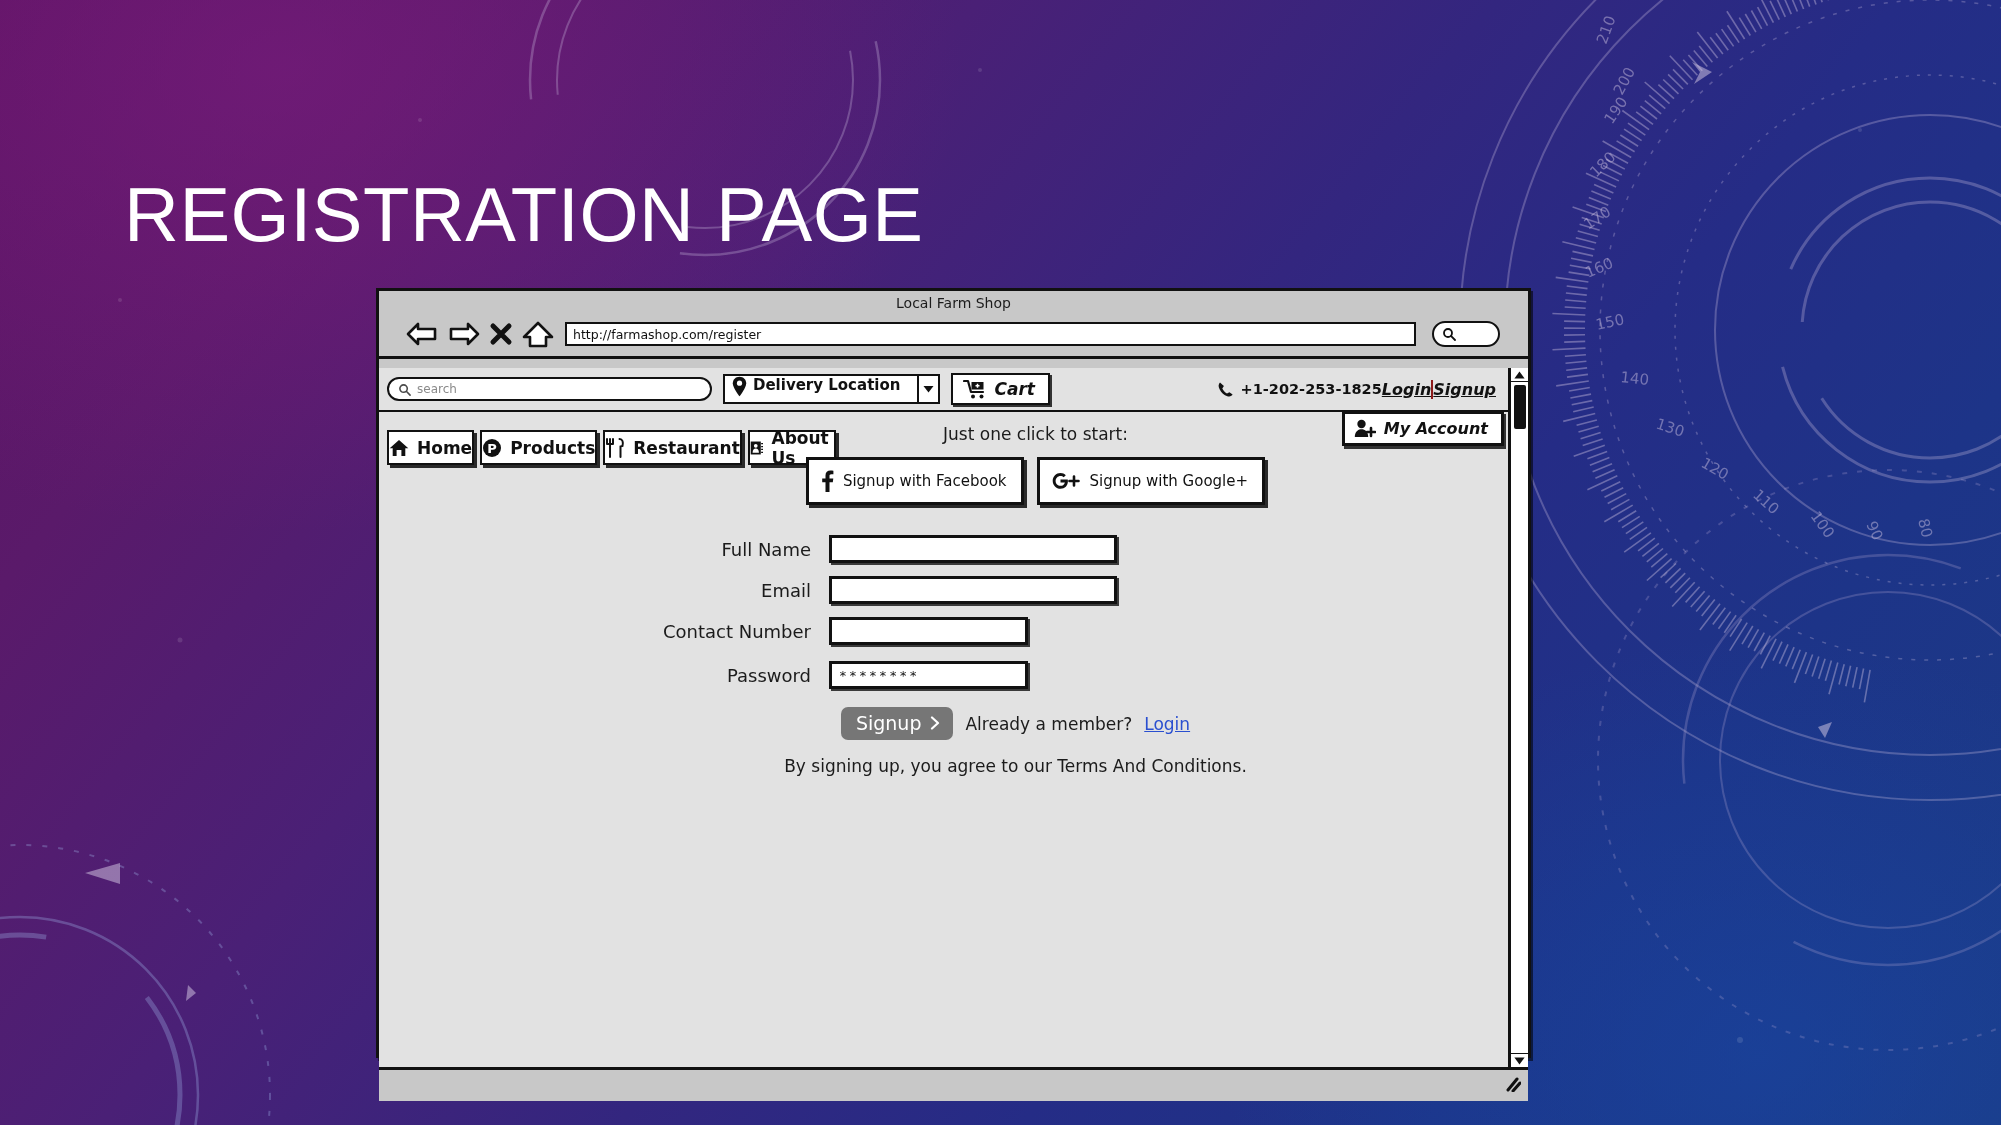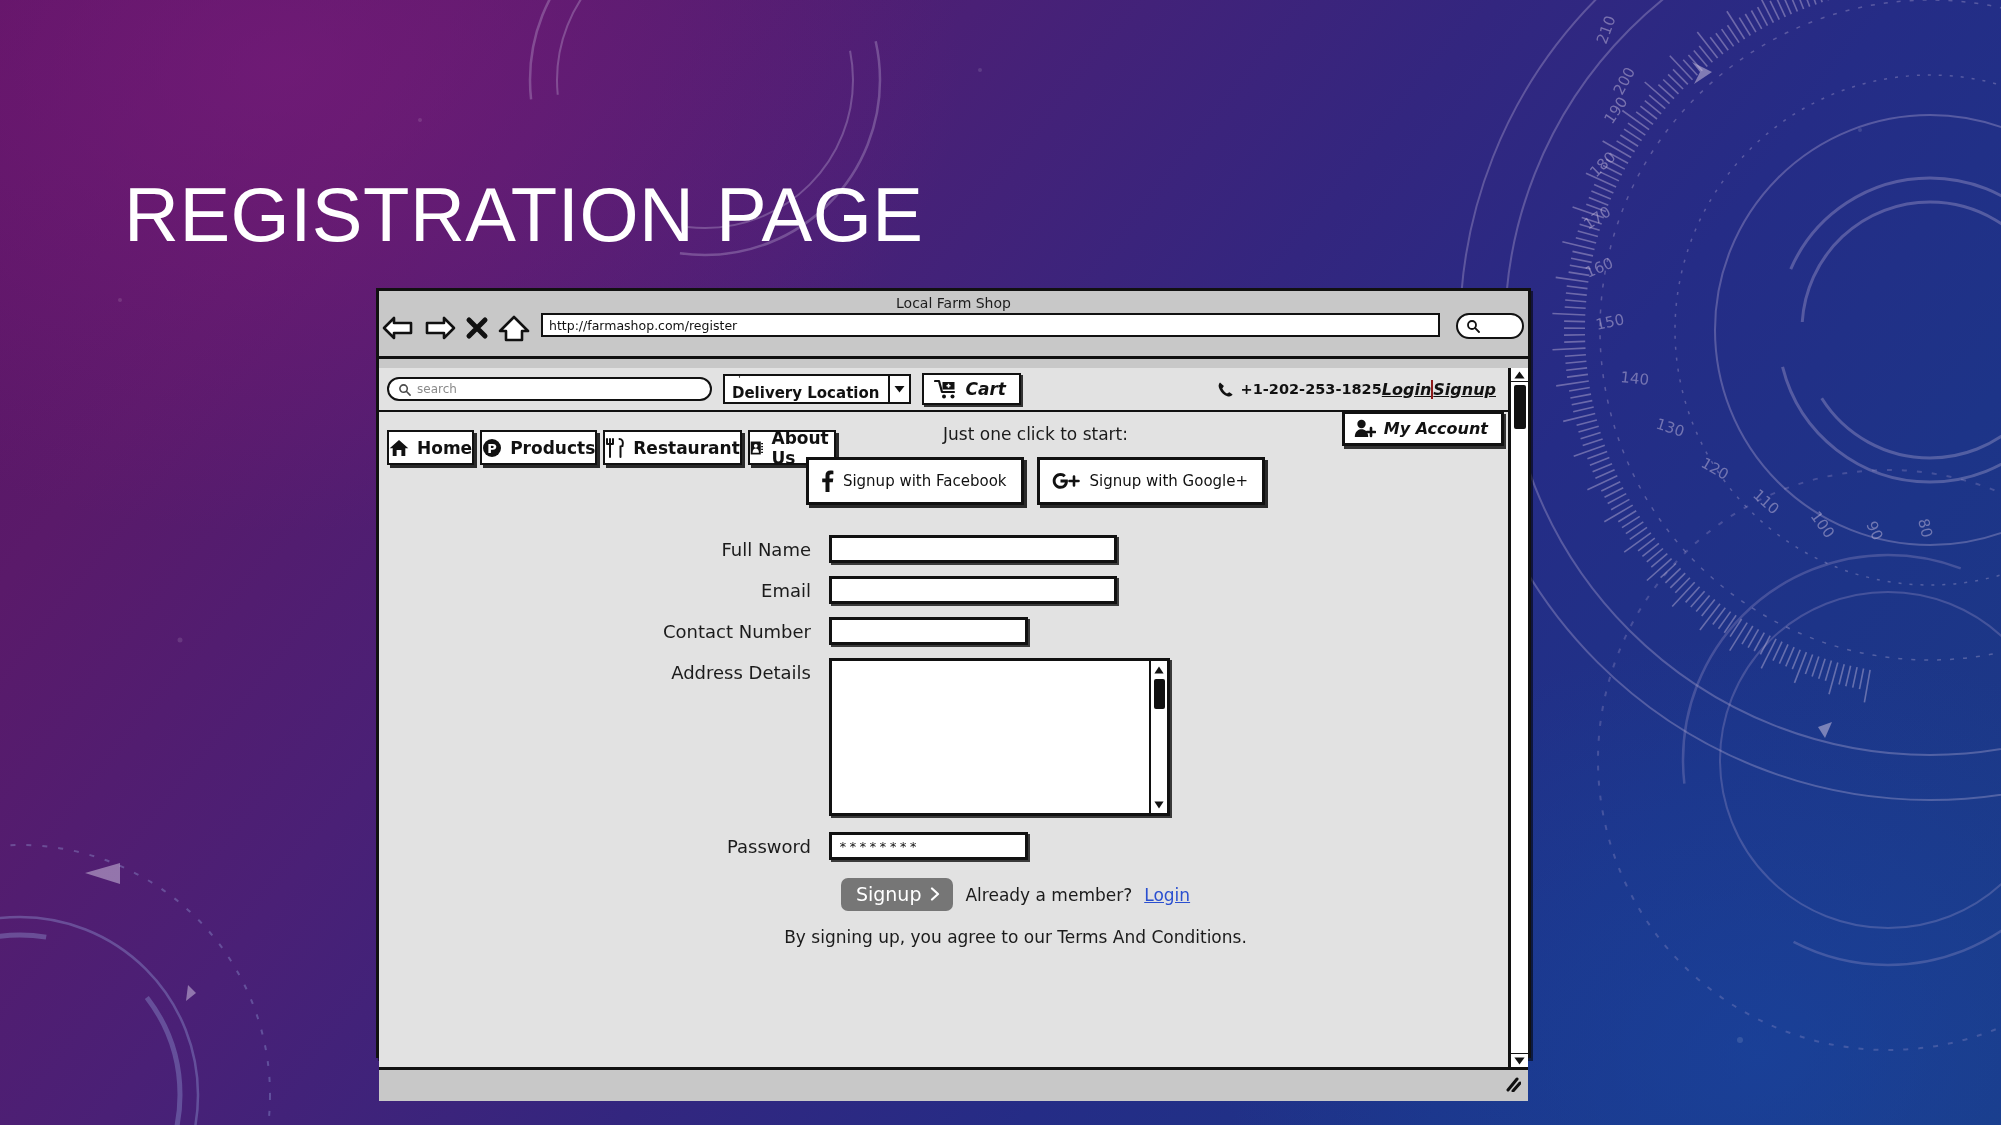--- a/index.html
+++ b/index.html
@@ -51,22 +51,22 @@
   .win-title {
     position: absolute; left: 0; right: 0; top: 4px;
     text-align: center;
     font-size: 14px;
     color: #1c1c1c;
     font-family: "DejaVu Sans", sans-serif;
   }
   .nav-row {
     position: absolute; left: 0; right: 0; top: 22px;
     height: 42px;
-    display: flex; 
-    padding: 0 2px;
+    display: flex; align-items: center;
+    padding: 0 26px;
     gap: 8px;
   }
   .nav-ico { width: 34px; height: 30px; display: inline-block; flex: none; cursor: pointer; }
   .url-bar {
     flex: 1 1 auto;
     height: 24px;
     background: #fff;
     border: 2.5px solid #111;
     display: flex; align-items: center;
     padding: 0 6px;
@@ -135,24 +135,23 @@
     flex: none;
   }
   .deliv {
     margin-left: 11px;
     height: 30px; flex: none;
     background: #fff; border: 2.5px solid #111;
     display: flex; align-items: stretch;
   }
   .deliv .lbl {
     display: flex; gap: 6px;
-    padding: 0 9px 0 7px;
+    padding: 0 17px 0 7px;
     font-size: 15px; font-weight: 700; color: #111;
     font-family: "DejaVu Sans", sans-serif;
-    flex-direction: column;
   }
   .deliv .caret {
     width: 21px; border-left: 2.5px solid #111;
     display: flex; align-items: center; justify-content: center;
   }
   .cartbtn {
     margin-left: 11px; height: 32px; flex: none;
     background: #fff; border: 2.5px solid #111;
     box-shadow: 2px 2px 0 #333;
     display: flex; align-items: center; gap: 7px;
@@ -715,38 +714,20 @@
             <div class="frow">
               <div class="flabel">Email</div>
               <div class="finput wide"></div>
             </div>
 
             <div class="frow">
               <div class="flabel">Contact Number</div>
               <div class="finput mid"></div>
             </div>
 
-            <div class="frow">
-              <div class="flabel">Address Details</div>
-              <div class="ftext">
-                <div class="ta-sb">
-                  <div class="ta-arrow up">
-                    <svg width="10" height="8" viewBox="0 0 10 8">
-                        <polygon points="5,0.6 9.6,7.4 0.4,7.4" fill="#111"></polygon>
-                      </svg>
-                  </div>
-                  <div class="ta-thumb"></div>
-                  <div class="ta-arrow down">
-                    <svg width="10" height="8" viewBox="0 0 10 8">
-                        <polygon points="5,7.4 0.4,0.6 9.6,0.6" fill="#111"></polygon>
-                      </svg>
-                  </div>
-                </div>
-              </div>
-            </div>
 
             <div class="frow" style="margin-top:16px">
               <div class="flabel">Password</div>
               <div class="finput mid">
                 <div class="pwd-val">********</div>
               </div>
             </div>
           </div>
 
           <div class="submit-row">

